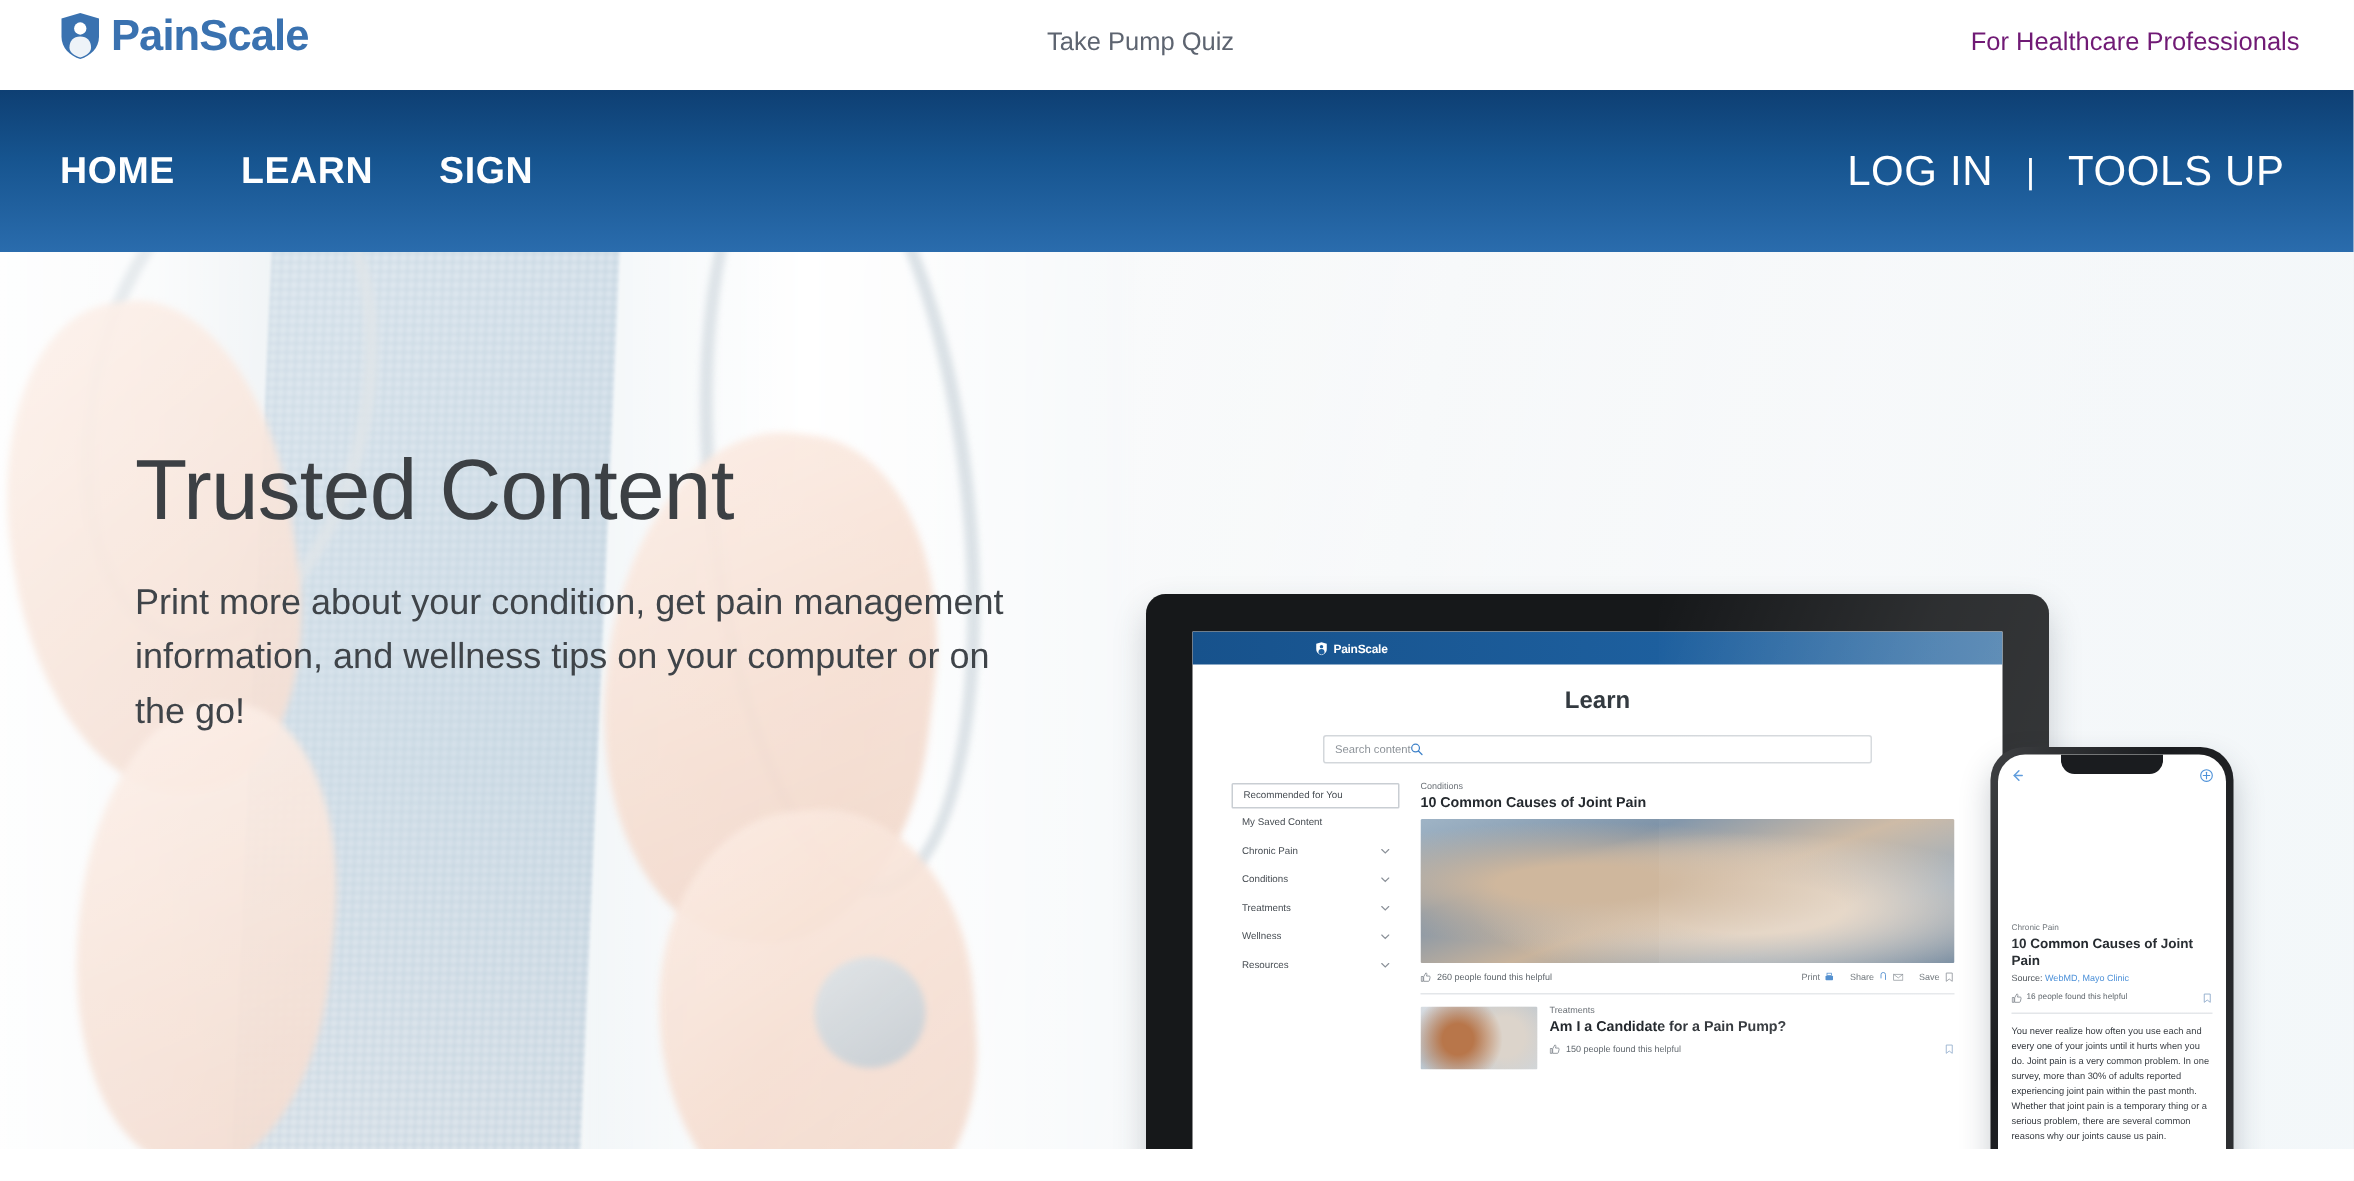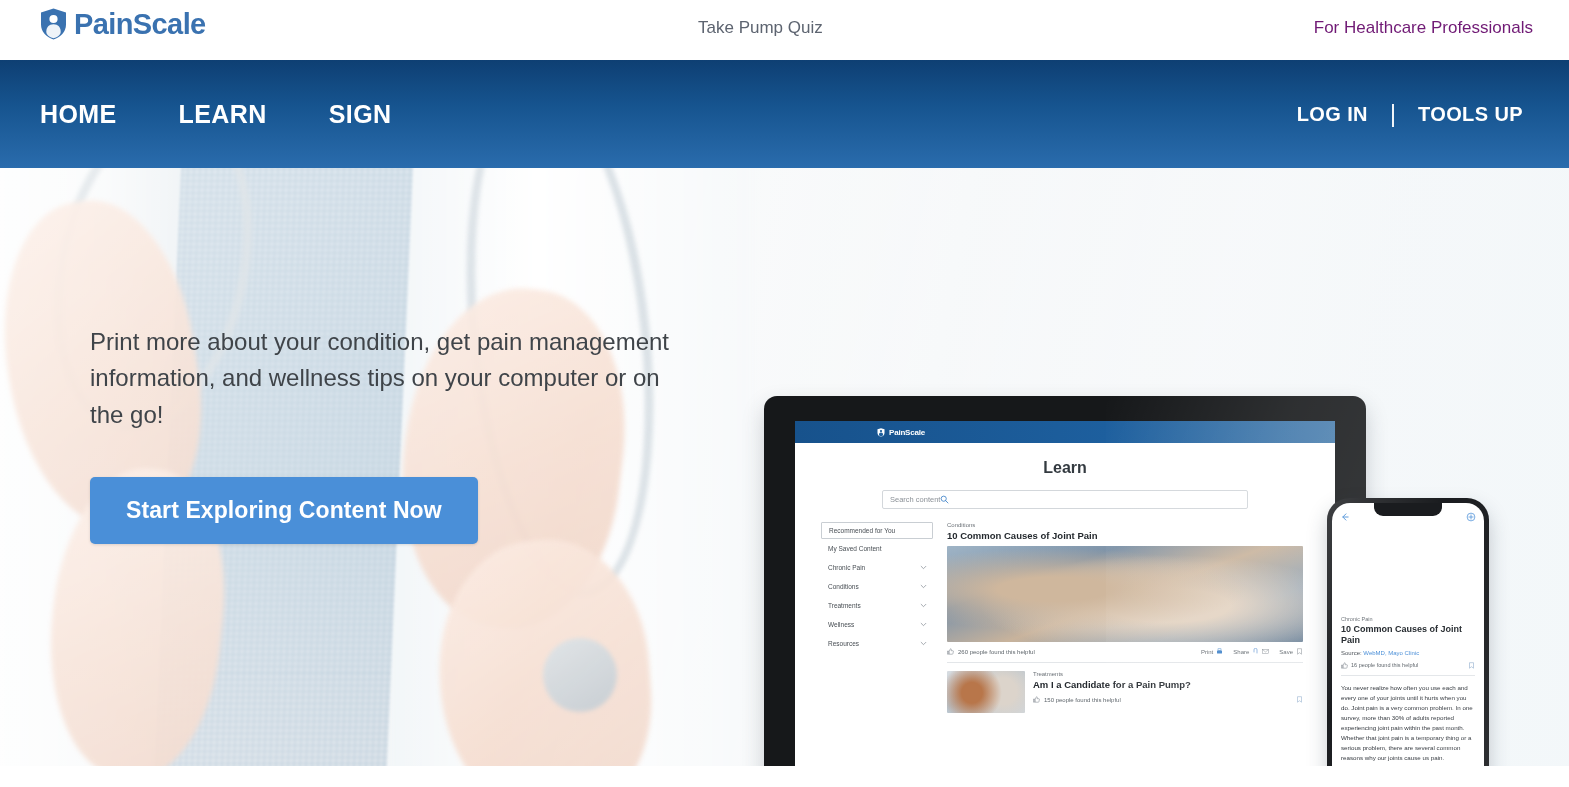--- a/index.html
+++ b/index.html
@@ -34,32 +34,32 @@
     font-size: 17px; color: #701a75; font-weight: 400;
   }
 
   
   .mainnav {
     position: absolute; left: 0; top: 60px; width: 1569px; height: 108px;
     background: linear-gradient(to bottom, #0e3f73 0%, #16548f 42%, #2a6cad 100%);
   }
   .nav-left {
     position: absolute; left: 40px; top: 0; height: 108px;
-    display: flex; align-items: center; gap: 62px;
+    display: flex; align-items: center; gap: 44px;
   }
   .nav-item {
     font-size: 25px; font-weight: bold; color: #ffffff;
     letter-spacing: 0.4px; cursor: pointer;
   }
   .nav-right {
     position: absolute; right: 46px; top: 0; height: 108px;
     display: flex; align-items: center; gap: 22px;
   }
   .nav-auth {
-    font-size: 20px; font-weight: bold; color: #ffffff;
+    font-size: 28px; font-weight: normal; color: #ffffff;
     letter-spacing: 0.4px; cursor: pointer; text-align: right;
   }
   .nav-sep { font-size: 23px; color: #ffffff; font-weight: 300; }
 
   
   .hero {
     position: absolute; left: 0; top: 168px; width: 1569px; height: 598px;
     overflow: hidden;
     background: #e9eef2;
   }
@@ -294,22 +294,22 @@
     <div class="steth steth-b"></div>
     <div class="hand hand-l"></div>
     <div class="hand hand-l2"></div>
     <div class="hand hand-r"></div>
     <div class="hand hand-r2"></div>
     <div class="steth-chest"></div>
     <div class="hero-sheen"></div>
   </div>
 
   <div class="hero-copy">
+    <div class="hero-title">Trusted Content</div>
     <div class="hero-sub">Print more about your condition, get pain management information, and wellness tips on your computer or on the go!</div>
-    <button class="hero-cta">Start Exploring Content Now</button>
   </div>
 
   <div class="laptop">
 
     <div class="laptop-body"></div>
     <div class="laptop-screen">
 
       <div class="lp-header">
         <svg class="lp-logo-shield" viewBox="0 0 27 32">
           <path d="M13.5 0.6 L26 4.4 V16.5 C26 24 20.3 29.3 13.5 31.4 C6.7 29.3 1 24 1 16.5 V4.4 Z" fill="#ffffff"></path>

